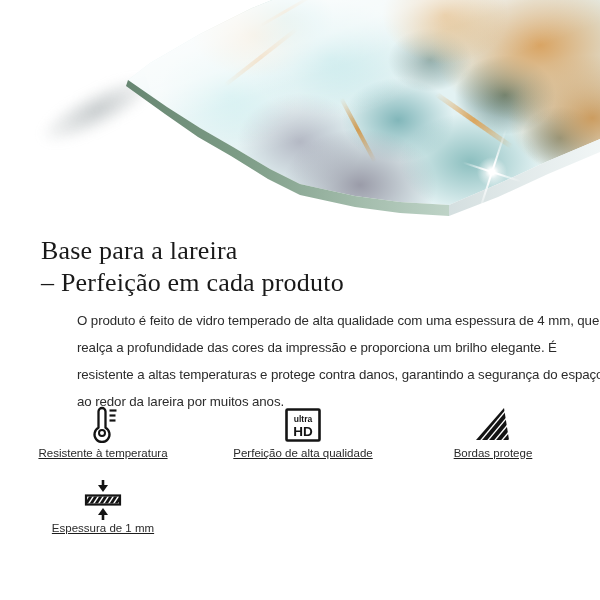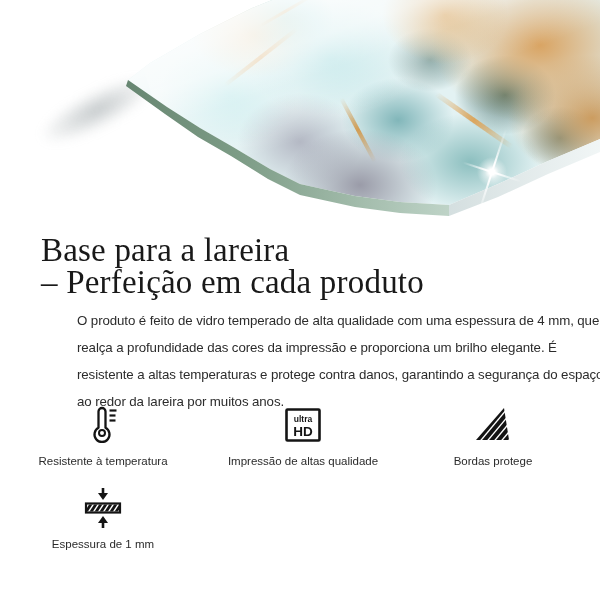--- a/index.html
+++ b/index.html
@@ -55,30 +55,30 @@
     background:linear-gradient(to right,#e3ebe9,#ffffff 35%,#c9d6d7 65%,#f1f6f6);}
   .sparkle{position:absolute;left:447px;top:127px;width:90px;height:90px;transform:rotate(18deg);
     background:radial-gradient(circle at 50% 50%,rgba(255,255,255,1) 3px,rgba(255,255,255,.55) 7px,rgba(255,255,255,0) 15px);}
   .sparkle .ray-v{position:absolute;left:50%;top:0;bottom:0;width:2.5px;margin-left:-1.25px;
     background:linear-gradient(rgba(255,255,255,0),#fff 42%,#fff 58%,rgba(255,255,255,0));filter:blur(.4px);}
   .sparkle .ray-h{position:absolute;top:50%;left:14px;right:14px;height:2px;margin-top:-1px;
     background:linear-gradient(90deg,rgba(255,255,255,0),#fff 42%,#fff 58%,rgba(255,255,255,0));filter:blur(.4px);}
 
   
   .heading{position:absolute;left:41px;top:235px;font-family:"Liberation Serif","DejaVu Serif",serif;
-    font-size:33px;line-height:31.5px;font-weight:400;color:#191919;letter-spacing:.2px;}
+    font-size:26px;line-height:31.5px;font-weight:400;color:#191919;letter-spacing:.2px;}
   .paragraph{position:absolute;left:33px;top:307px;width:528px;font-size:13.3px;line-height:27px;
     color:#2c2c2c;letter-spacing:-0.1px;margin-left:44px;}
 
   
   .features{position:absolute;left:0;top:403px;width:586px;display:grid;
     grid-template-columns:206px 194px 186px;row-gap:19px;}
-  .feature{display:flex;flex-direction:column;align-items:center;}
+  .feature{display:flex;flex-direction:column;align-items:center;text-decoration:underline;}
   .icon-box{height:44px;display:flex;align-items:center;justify-content:center;}
-  .feature-label{margin-top:8px;font-size:11.5px;color:#2b2b2b;text-align:center;}
+  .feature-label{font-size:11.5px;color:#2b2b2b;text-align:center;}
   .icon-box svg{display:block;}
 </style>
 </head>
 <body>
 
 <div class="screen">
 
   <div class="hero">
     <div class="tip-shadow"></div>
     <div class="glass-panel">
@@ -120,21 +120,21 @@
     </div>
 
     <div class="feature">
       <div class="icon-box">
         <svg width="44" height="44" viewBox="0 0 44 44">
           <rect x="5.5" y="6.5" width="33" height="31" rx="1" fill="none" stroke="#141414" stroke-width="2.6"></rect>
           <text x="22" y="18.5" text-anchor="middle" fill="#141414" font-family="Liberation Sans, DejaVu Sans, sans-serif" font-size="8.5" font-weight="700">ultra</text>
           <text x="22" y="32.5" text-anchor="middle" fill="#141414" font-family="Liberation Sans, DejaVu Sans, sans-serif" font-size="13.5" font-weight="800">HD</text>
         </svg>
       </div>
-      <div class="feature-label">Impressão de altas qualidade</div>
+      <div class="feature-label">Perfeição de alta qualidade</div>
     </div>
 
 
 
     <div class="feature">
       <div class="icon-box">
         <svg width="44" height="44" viewBox="0 0 44 44">
           <defs>
               <clipPath id="triClip">
                 <polygon points="5,37 33,5 38,37"></polygon>

